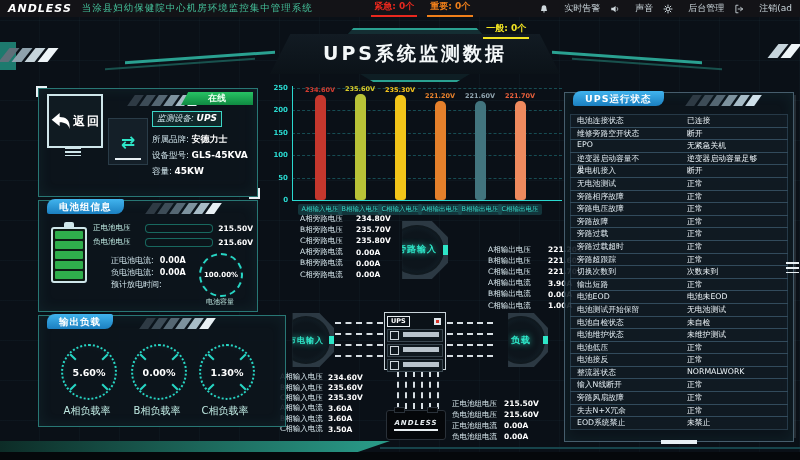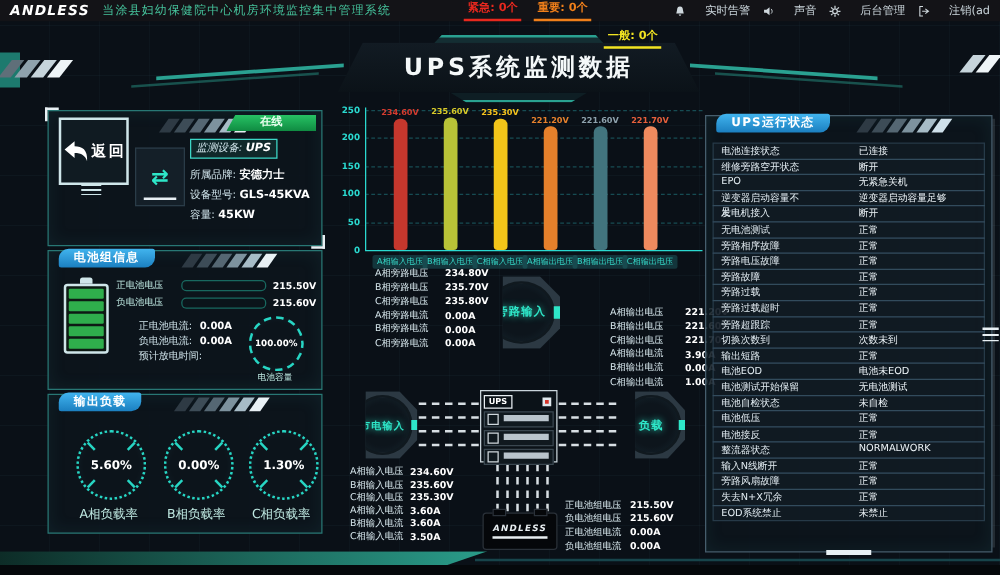--- a/index.html
+++ b/index.html
@@ -90,21 +90,21 @@
   .bkv b{color:#fff;margin-left:6px;}
   .discharge{position:absolute;left:74px;top:92px;font-size:15px;font-weight:bold;color:#2ee6c8;
     letter-spacing:1px;}
   .gauge{position:absolute;border-radius:50%;border:2px dotted #27d6c4;background:radial-gradient(#0c141b 60%,#12222b);
     display:flex;align-items:center;justify-content:center;color:#fff;font-weight:bold;}
   .gauge.dashed{border-style:dashed;}
   .gauge-label{position:absolute;text-align:center;font-size:7px;color:#bfe9e2;}
   .batt-gauge{left:160px;top:52px;width:40px;height:40px;font-size:7px;}
   .batt-gauge-label{left:158px;top:96px;width:46px;}
   
-  .load-panel{left:38px;top:315px;width:218px;height:110px;}
+  .load-panel{left:38px;top:315px;width:218px;height:110px;padding-left:28px;}
   .load-gauge{width:52px;height:52px;top:28px;font-size:9.5px;}
   .load-gauge i{position:absolute;width:8px;height:2px;background:#27d6c4;}
   .load-gauge i:nth-child(1){left:6px;top:10px;transform:rotate(45deg);}
   .load-gauge i:nth-child(2){right:6px;top:10px;transform:rotate(-45deg);}
   .load-gauge i:nth-child(3){left:6px;bottom:10px;transform:rotate(-45deg);}
   .load-gauge i:nth-child(4){right:6px;bottom:10px;transform:rotate(45deg);}
   .load-label{top:88px;width:60px;font-size:10px;}
   
   .chart{position:absolute;left:266px;top:84px;width:300px;height:136px;z-index:4;}
   .ylab{position:absolute;width:20px;text-align:right;font-size:7px;color:#2ad9d0;font-weight:bold;}
@@ -592,20 +592,24 @@
         </div>
         <div class="status-row">
           <span class="kv-label">电池测试开始保留</span>
           <span class="kv-value">无电池测试</span>
         </div>
         <div class="status-row">
           <span class="kv-label">电池自检状态</span>
           <span class="kv-value">未自检</span>
         </div>
         <div class="status-row">
+          <span class="kv-label">电池维护状态</span>
+          <span class="kv-value">未维护测试</span>
+        </div>
+        <div class="status-row">
           <span class="kv-label">电池低压</span>
           <span class="kv-value">正常</span>
         </div>
         <div class="status-row">
           <span class="kv-label">电池接反</span>
           <span class="kv-value">正常</span>
         </div>
         <div class="status-row">
           <span class="kv-label">整流器状态</span>
           <span class="kv-value">NORMALWORK</span>

